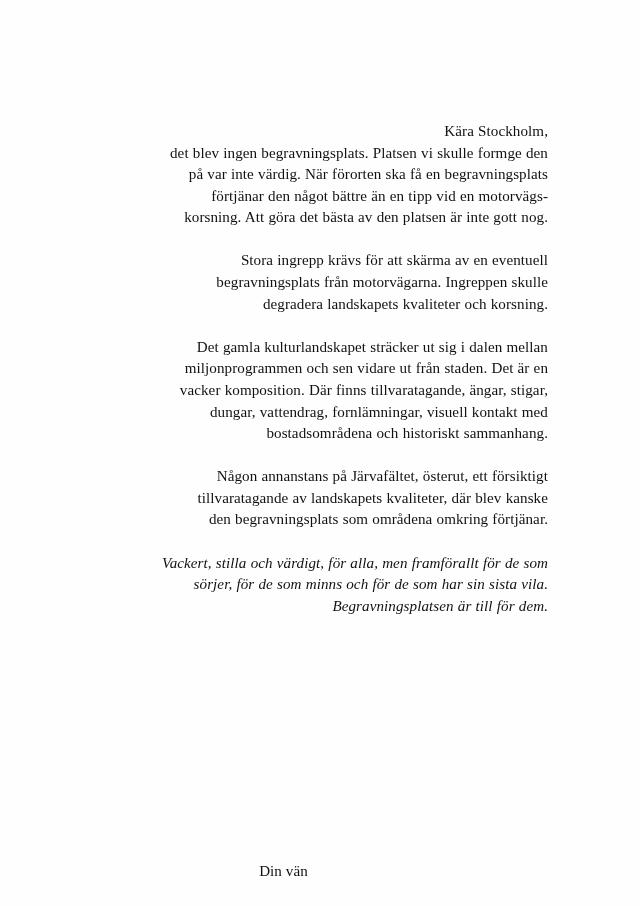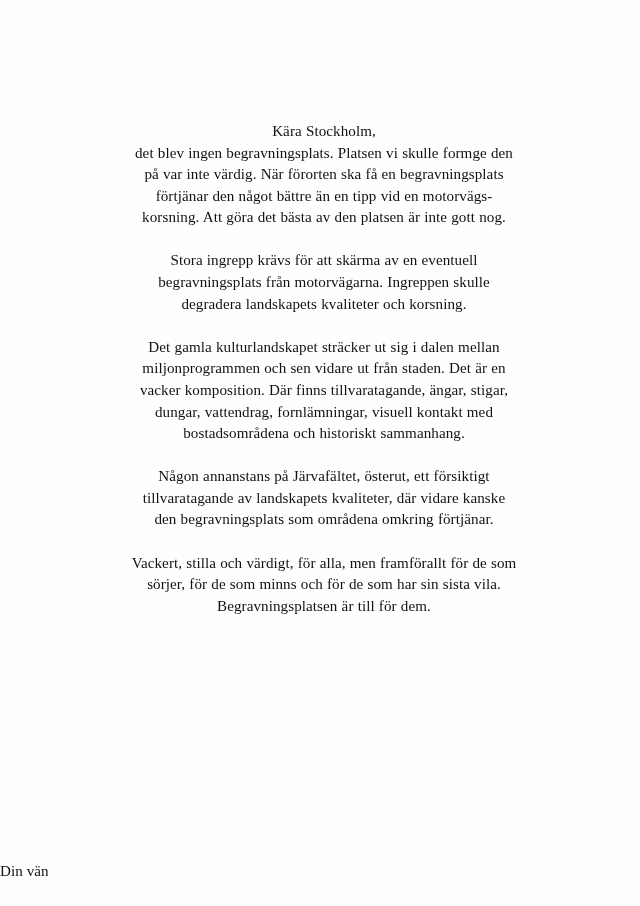--- a/index.html
+++ b/index.html
@@ -27,33 +27,34 @@
     position: absolute;
     left: 100px;
     top: 121px;
     width: 448px;
   }
   .paragraph {
     margin: 0 0 21.5px 0;
     font-size: 15.1px;
     line-height: 21.6px;
     letter-spacing: 0.005em;
-    text-align: center;
+    text-align: right;
     word-spacing: 0.02em;
     white-space: pre-line;
   }
   .paragraph:last-child {
     margin-bottom: 0;
+    font-style: italic;
   }
   .signature {
     position: absolute;
     left: 0;
     top: 861px;
     width: 567px;
-    text-align: left;
+    text-align: center;
     font-size: 15.1px;
     line-height: 21.6px;
     letter-spacing: 0.005em;
   }
 </style>
 </head>
 <body>
 
 <div class="page">
 
@@ -65,21 +66,21 @@
 korsning. Att göra det bästa av den platsen är inte gott nog.</p>
     <p class="paragraph">Stora ingrepp krävs för att skärma av en eventuell
 begravningsplats från motorvägarna. Ingreppen skulle
 degradera landskapets kvaliteter och korsning.</p>
     <p class="paragraph">Det gamla kulturlandskapet sträcker ut sig i dalen mellan
 miljonprogrammen och sen vidare ut från staden. Det är en
 vacker komposition. Där finns tillvaratagande, ängar, stigar,
 dungar, vattendrag, fornlämningar, visuell kontakt med
 bostadsområdena och historiskt sammanhang.</p>
     <p class="paragraph">Någon annanstans på Järvafältet, österut, ett försiktigt
-tillvaratagande av landskapets kvaliteter, där vidare kanske
+tillvaratagande av landskapets kvaliteter, där blev kanske
 den begravningsplats som områdena omkring förtjänar.</p>
     <p class="paragraph">Vackert, stilla och värdigt, för alla, men framförallt för de som
 sörjer, för de som minns och för de som har sin sista vila.
 Begravningsplatsen är till för dem.</p>
   </div>
 
   <div class="signature">Din vän</div>
 
 </div>
 

